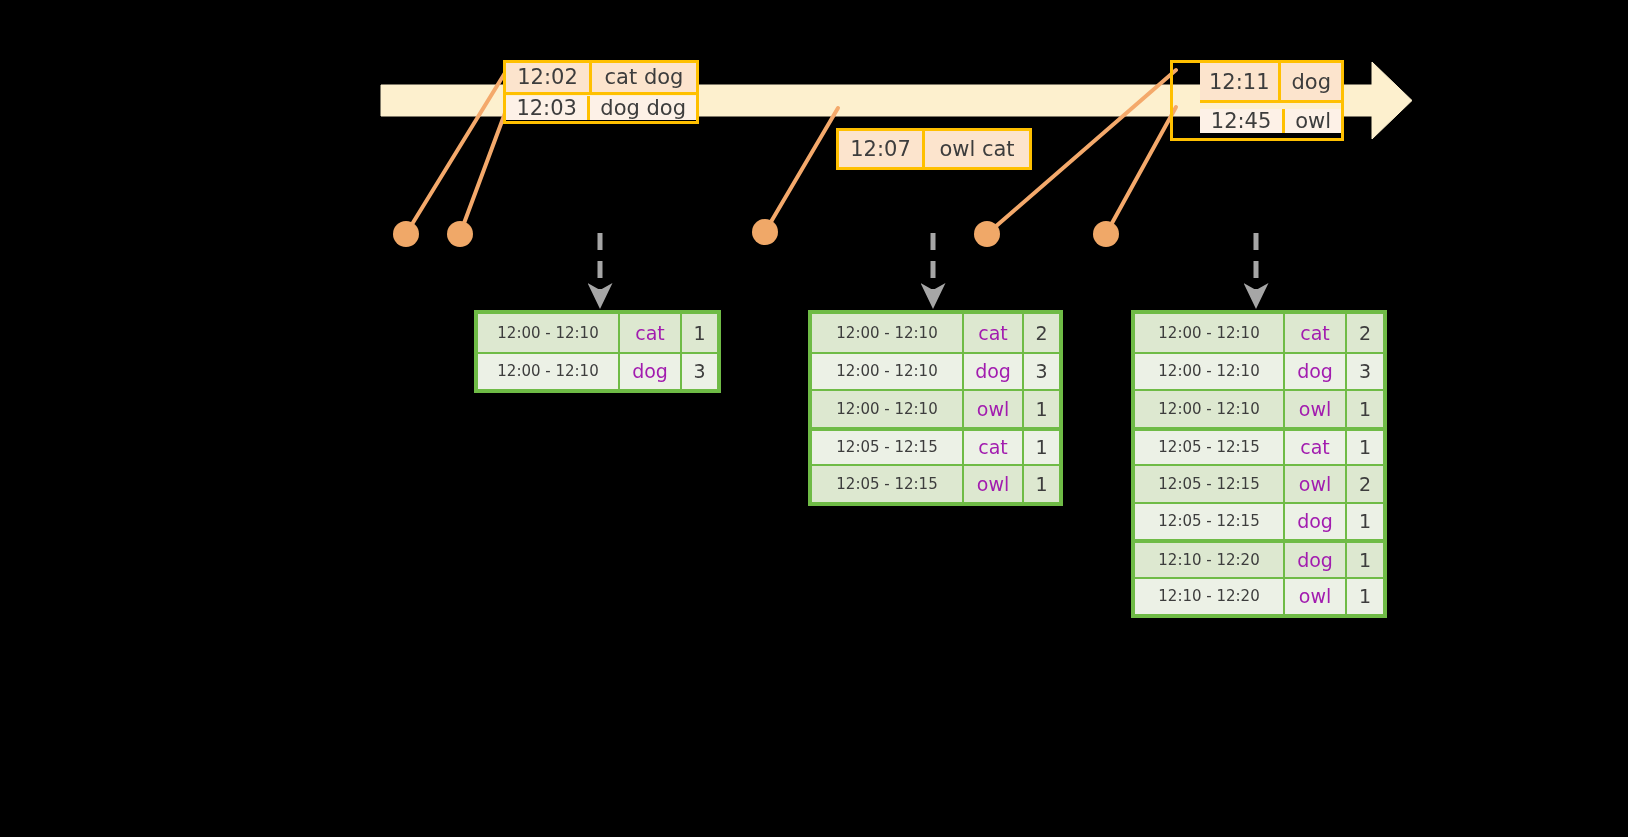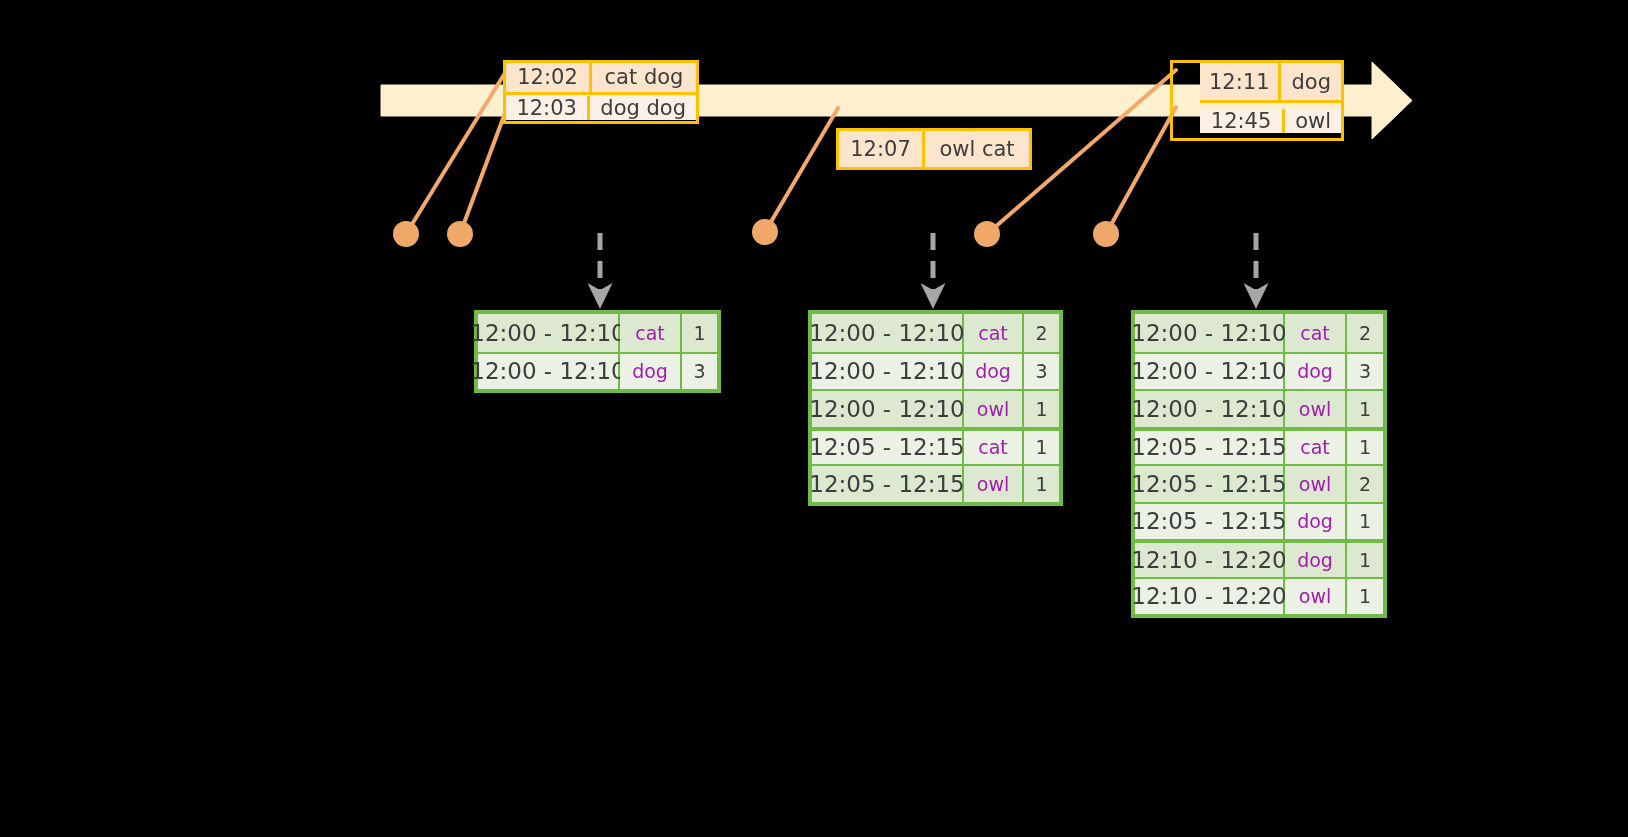--- a/index.html
+++ b/index.html
@@ -89,21 +89,21 @@
   .rt-row.grp-sep + .rt-row,
   .rt-row.grp-sep {
     border-top-width: 2px;
   }
   .rt-win {
     box-sizing: border-box;
     border-right: 2px solid #6FBB46;
     display: flex;
     align-items: center;
     justify-content: center;
-    font-size: 23px;
+    font-size: 15px;
     color: #3d3d3d;
     white-space: nowrap;
   }
   .rt-key {
     box-sizing: border-box;
     border-right: 2px solid #6FBB46;
     display: flex;
     align-items: center;
     justify-content: center;
     font-size: 19px;

